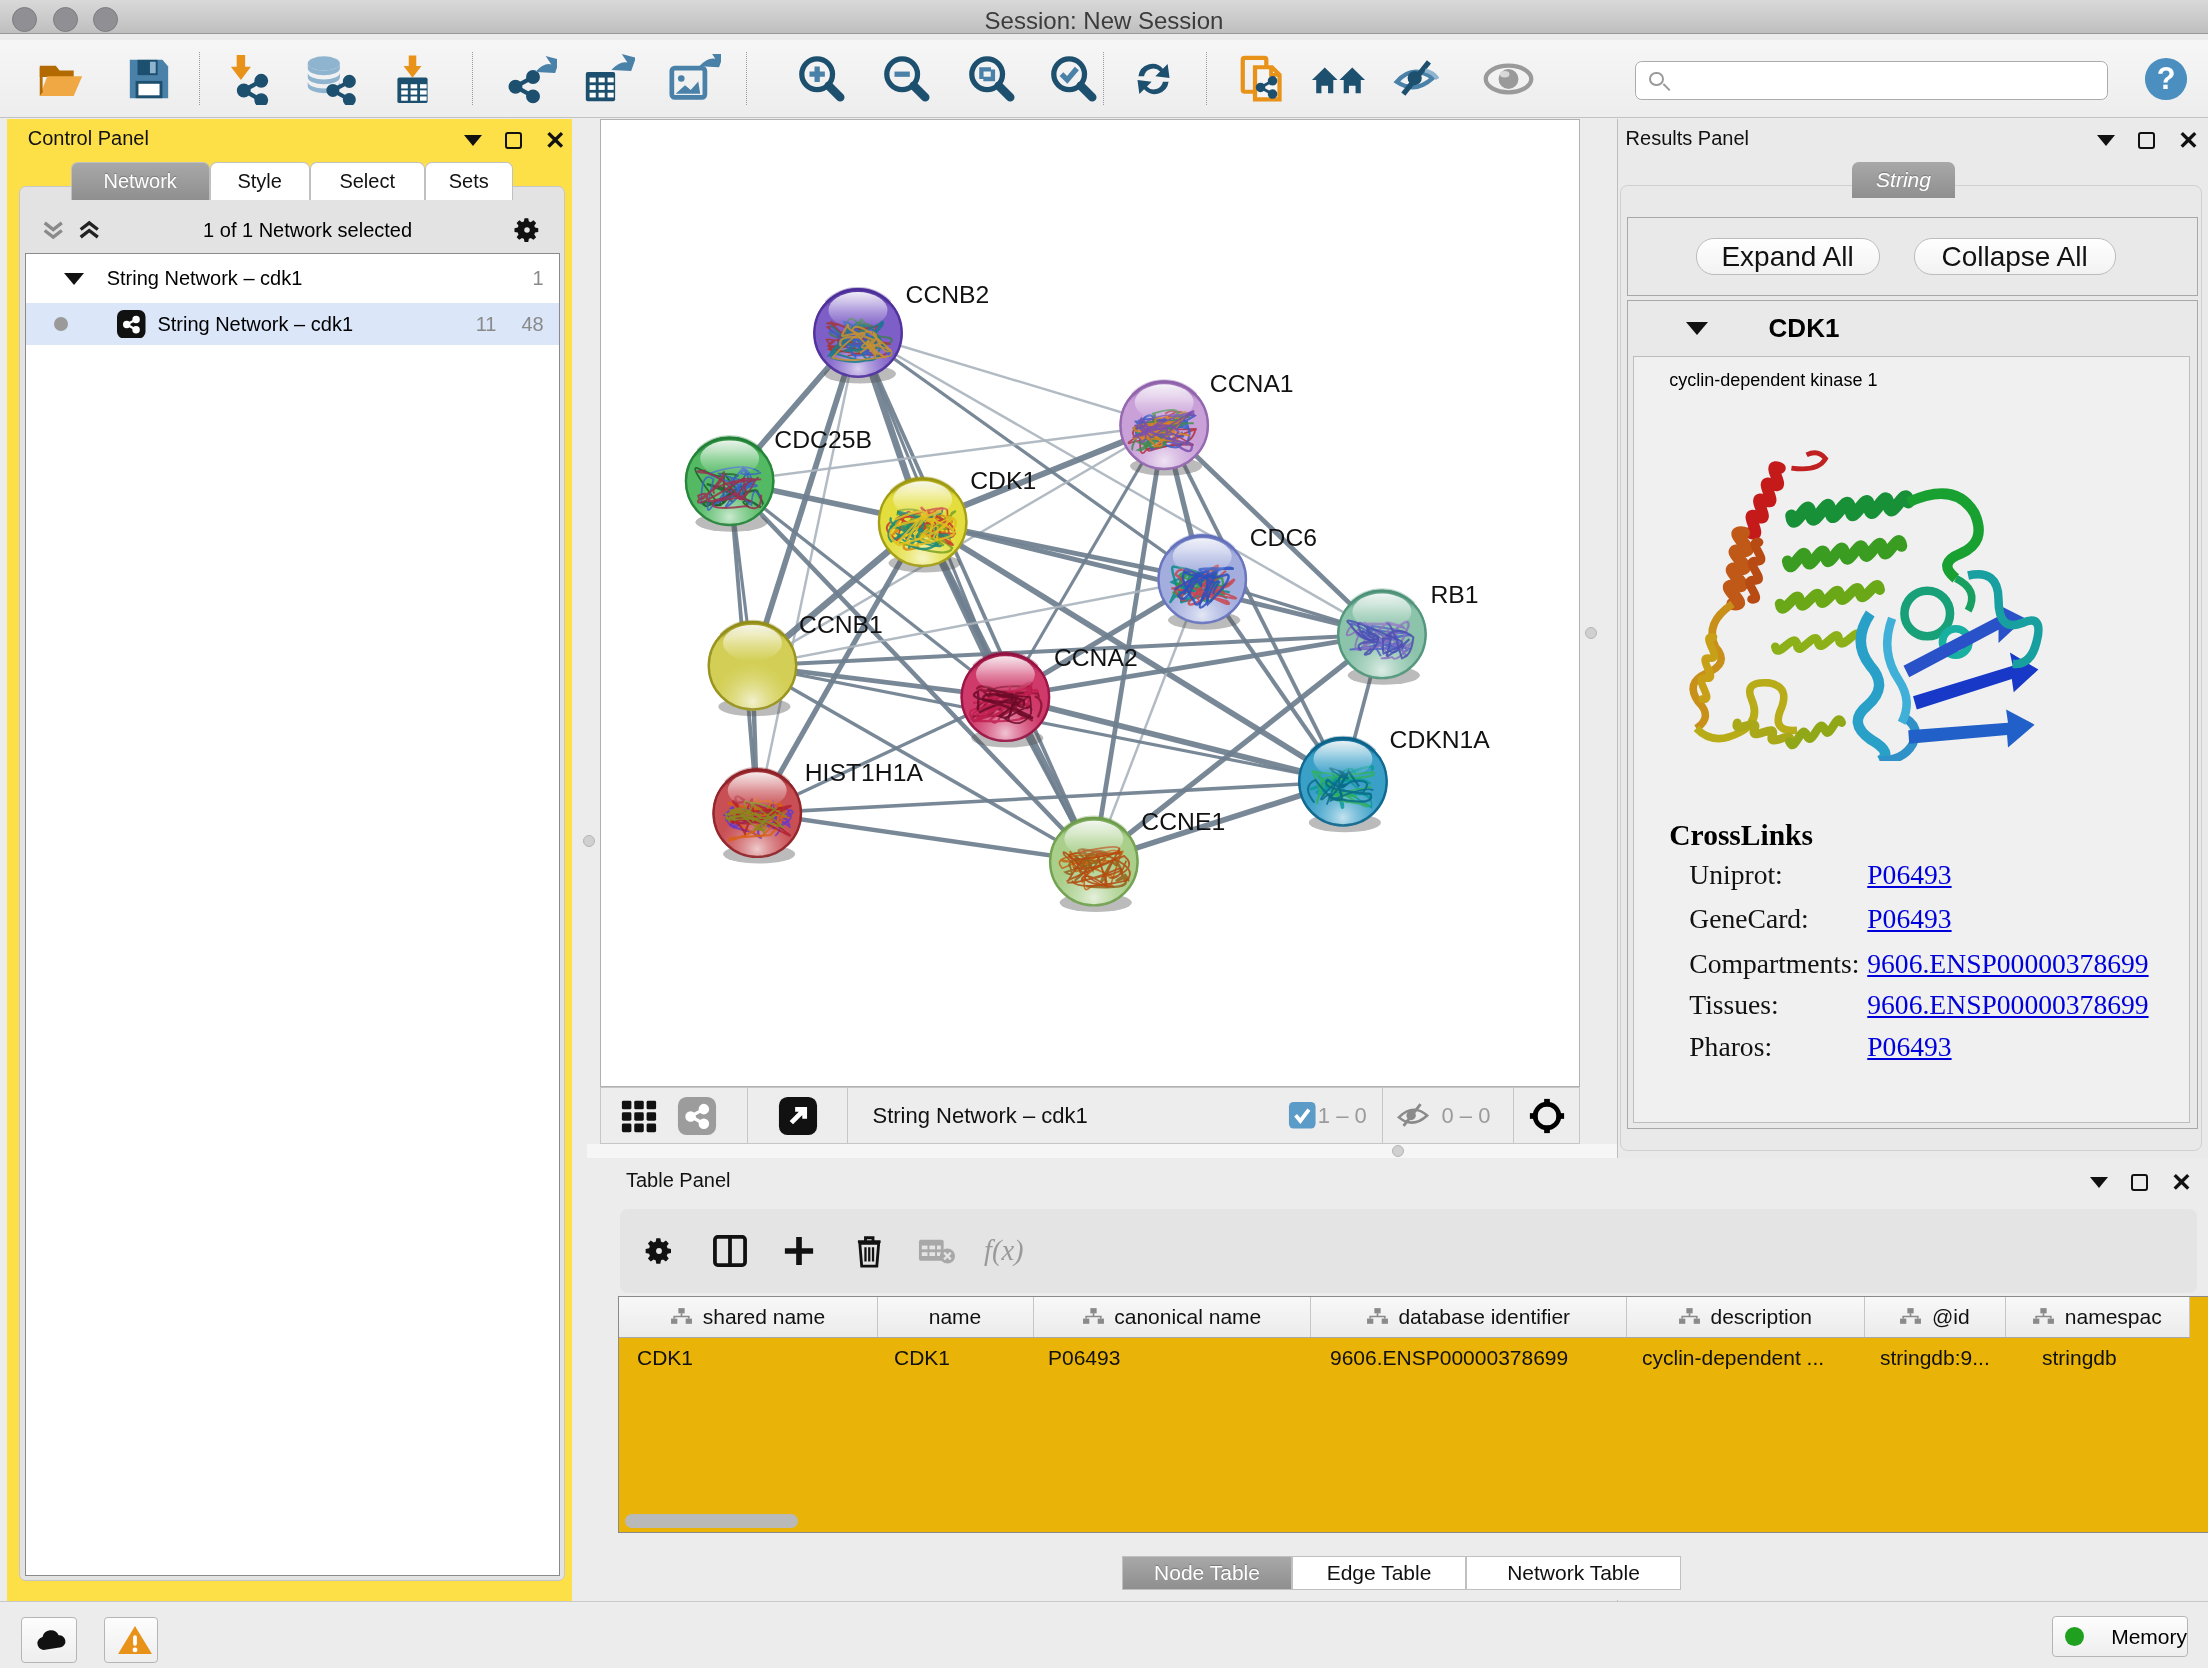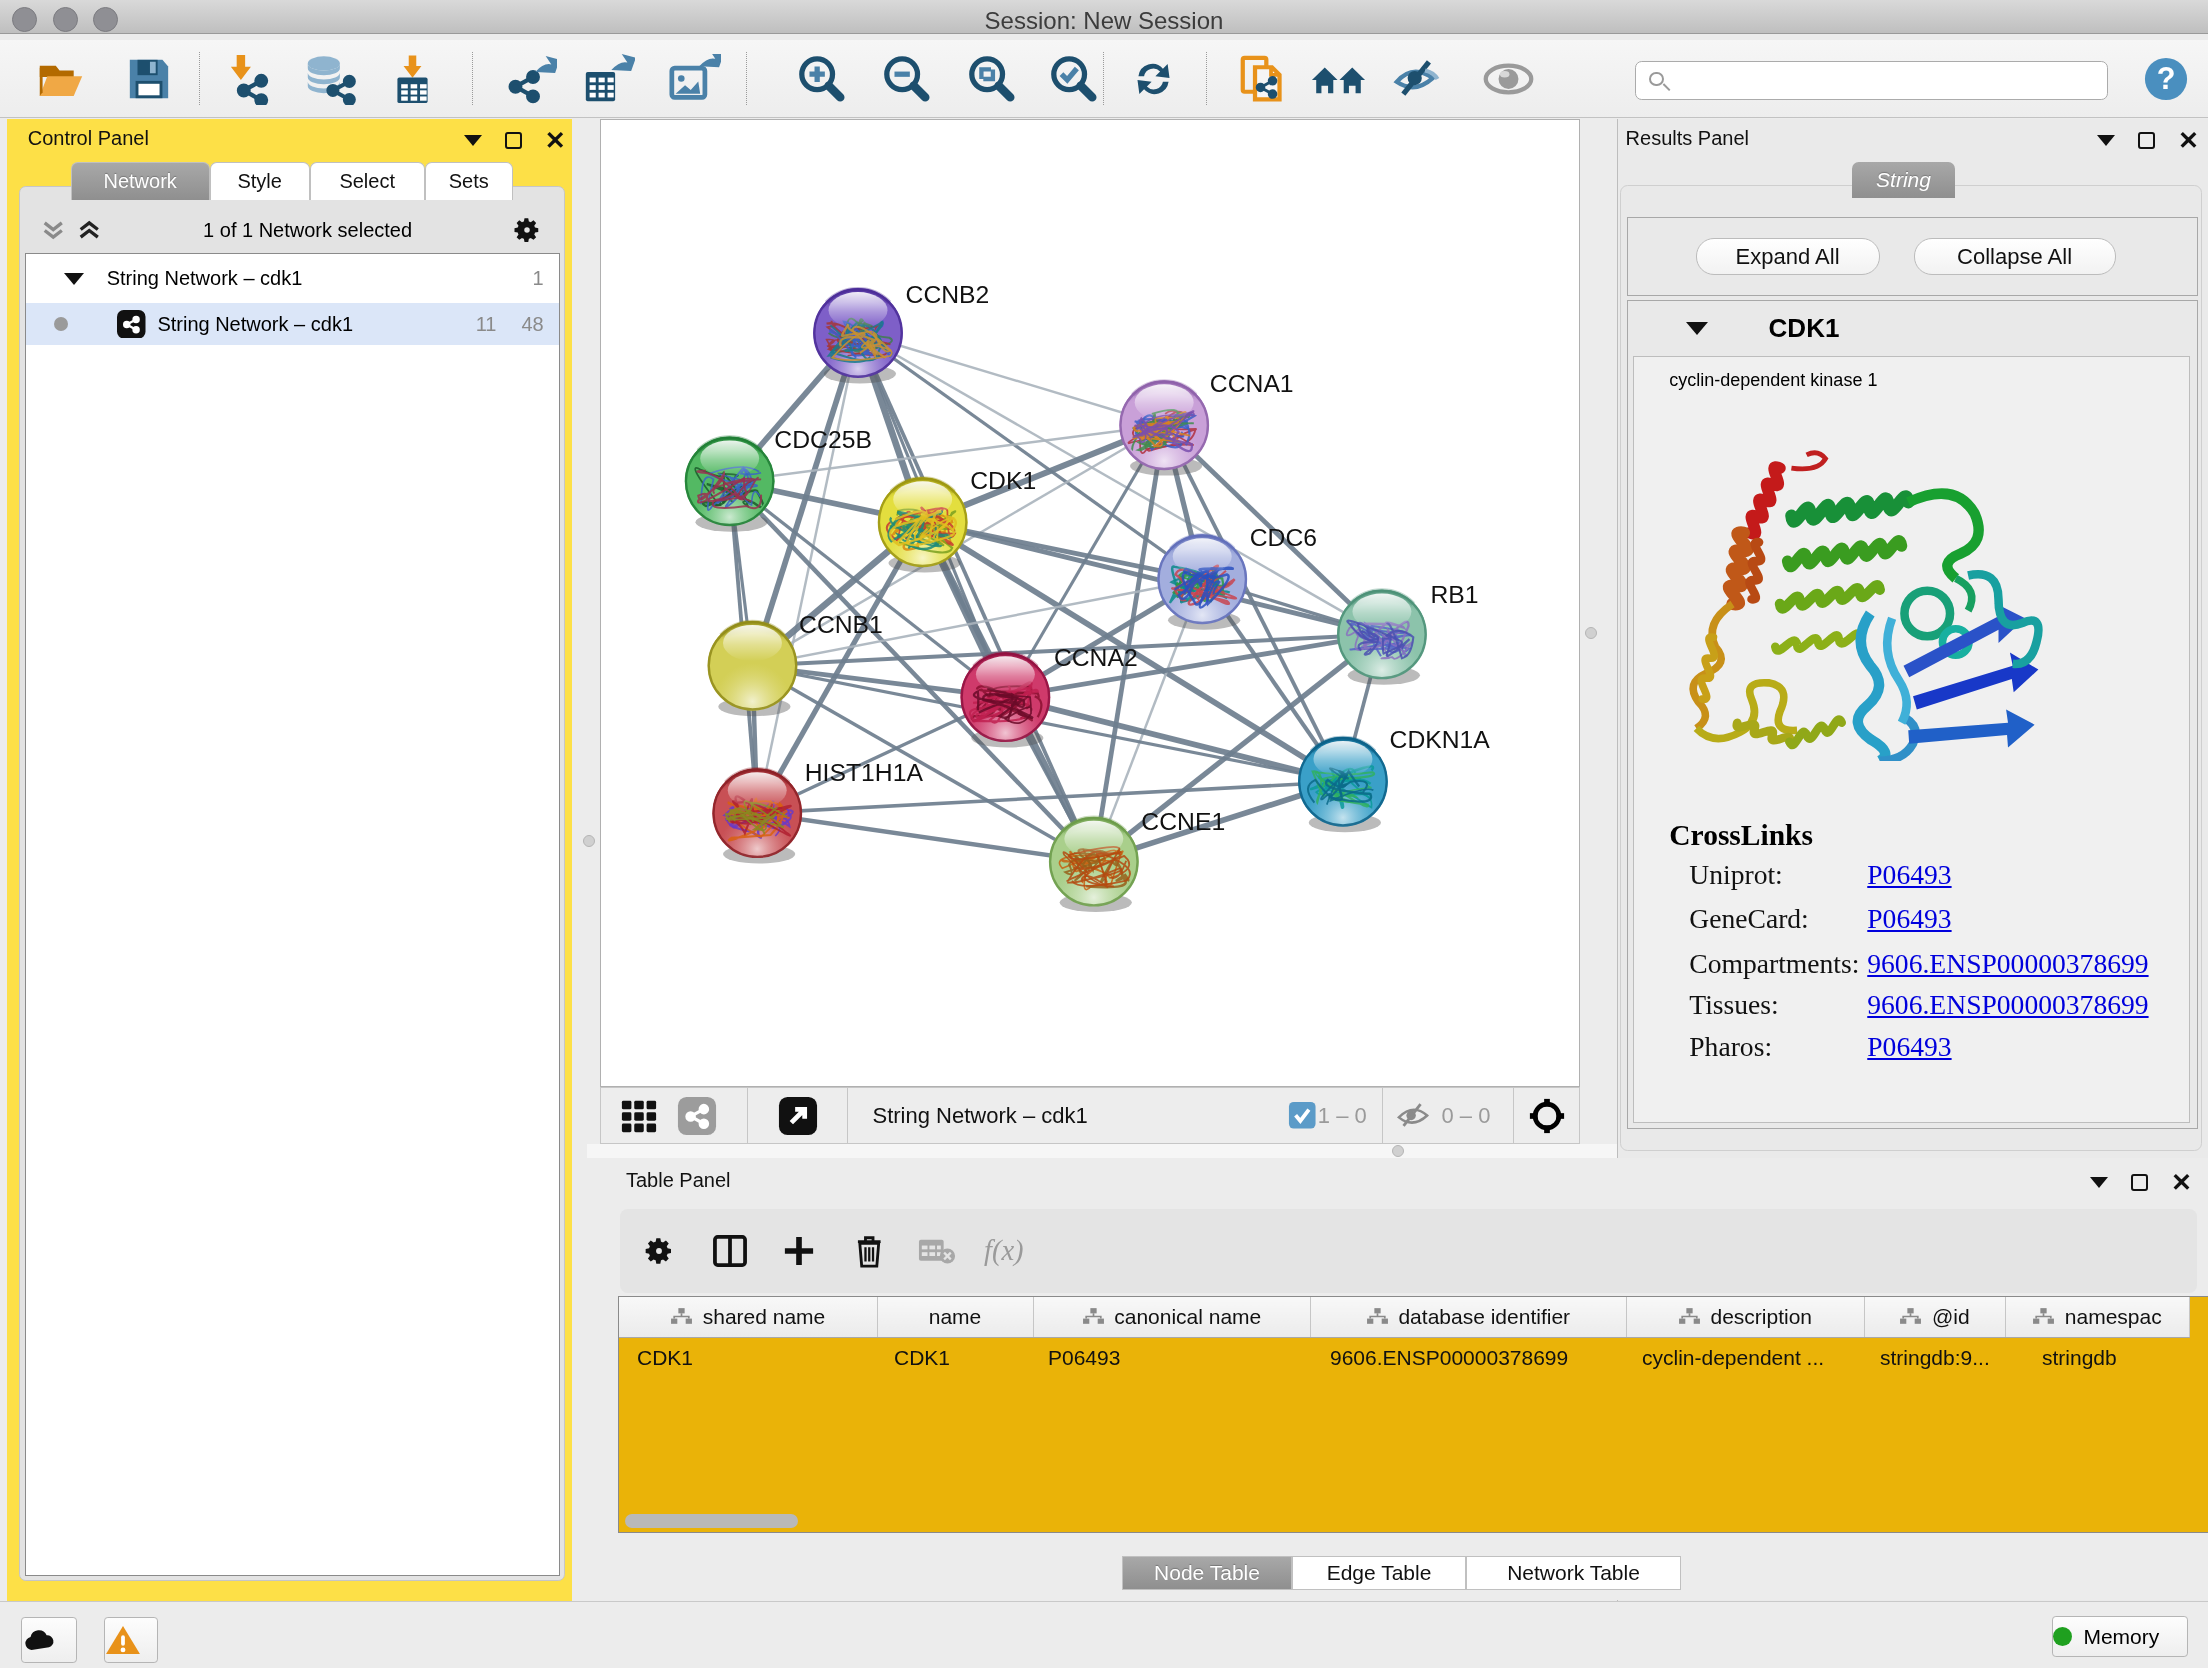--- a/index.html
+++ b/index.html
@@ -30,42 +30,42 @@
 #net { position:absolute; left:600px; top:119px; width:980px; height:968px; background:#fff; border:1px solid #b0b0b0; }
 #netbar { position:absolute; left:600px; top:1087px; width:980px; height:57px; background:#ededed; border:1px solid #c6c6c6; display:flex; align-items:center; }
 .nbsep { width:0; height:55px; border-left:1px solid #c6c6c6; }
 #netdrag { position:absolute; left:587px; top:1144px; width:1622px; height:14.3px; background:#f6f6f6; }
 .gripc { width:12.4px; height:12.4px; border-radius:50%; background:#d0d0d0; border:1px solid #b5b5b5; }
 
 #rp { position:absolute; left:1617px; top:119px; width:592px; height:1482px; background:#eaeaea; border-left:1px solid #bdbdbd; }
 #rp .stringtab { position:absolute; left:234px; top:43px; width:103px; height:36px; border-radius:6.7px 6.7px 0 0; background:linear-gradient(#a8a8a8,#8f8f8f); color:#fff; font-size:21px; display:flex; align-items:center; justify-content:center; text-shadow:0 -1px 1px #777; z-index:2;font-style:italic;}
 #rp .obox { position:absolute; left:1.9px; top:66px; width:582px; height:966px; background:#e9e9e9; border:1px solid #cfcfcf; border-radius:7.6px; }
 #rp .bbox { position:absolute; left:5.7px; top:31px; width:571px; height:79px; border:1px solid #a8a8a8; }
-.btn { position:absolute; background:linear-gradient(#ffffff,#f2f2f2); border:1px solid #bcbcbc; border-radius:18px; font-size:22px; color:#111; display:flex; align-items:center; justify-content:center; }
+.btn { position:absolute; background:linear-gradient(#ffffff,#f2f2f2); border:1px solid #bcbcbc; border-radius:18px; font-size:28px; color:#111; display:flex; align-items:center; justify-content:center; }
 #rp .mbox { position:absolute; left:5.7px; top:114px; width:571px; height:829px; border:1px solid #a8a8a8; }
 #rp .ibox { position:absolute; left:5.7px; top:55px; width:557px; height:767px; border:1px solid #bdbdbd; background:#f0f0f0; }
 .serif { font-family:"Liberation Serif", serif; }
 .clrow { position:absolute; display:flex; font-size:27.6px; }
 .clrow .lab { width:178px; color:#111; }
 .clrow a { color:#0000dd; text-decoration:underline; }
 
 #tp { position:absolute; left:587px; top:1158px; width:1622px; height:442px; background:#ececec; }
 #tp .tbox { position:absolute; left:33px; top:51px; width:1577px; height:84px; background:#e4e4e4; border-radius:7.6px; display:flex; align-items:center; }
 #tp table { border-collapse:collapse; table-layout:fixed; width:1568px; font-size:21px; }
 #tp .twrap { position:absolute; left:31px; top:138px; width:1786px; height:237px; background:#eab308; border:1px solid #8a8a8a; }
 #tp th { height:40px; background:linear-gradient(#f8f8f8,#ebebeb); border-right:1px solid #c6c6c6; border-bottom:1px solid #a8a8a8; font-weight:normal; color:#111; }
 #tp td { height:41px; color:#111; text-align:left; }
 .thlab { display:flex; align-items:center; justify-content:center; gap:9.5px; }
 .scrollthumb { position:absolute; left:5.7px; bottom:3.8px; width:173px; height:14.3px; background:#b9b9b9; border-radius:7.6px; }
 .bottabs { position:absolute; left:535px; top:398px; display:flex; }
 .btab { height:34px; border:1px solid #c0c0c0; background:#fff; color:#111; font-size:21px; display:flex; align-items:center; justify-content:center; }
 .btab.sel { background:linear-gradient(#a8a8a8,#8f8f8f); color:#fff; text-shadow:0 -1px 1px #777; }
 
 #sb { position:absolute; left:0; top:1601px; width:2208px; height:68px; background:#ececec; border-top:1px solid #c9c9c9; }
-.sbtn { position:absolute; background:linear-gradient(#fdfdfd,#eeeeee); border:1px solid #b5b5b5; border-radius:3.8px; display:flex; align-items:center; justify-content:flex-start; }
+.sbtn { position:absolute; background:linear-gradient(#fdfdfd,#eeeeee); border:1px solid #b5b5b5; border-radius:3.8px; display:flex; align-items:center; justify-content:space-between;padding-left:12px; }
 </style></head><body>
 <div class="titlebar">
   <div class="tl" style="left:12.4px"></div>
     <div class="tl" style="left:53px"></div>
     <div class="tl" style="left:93px"></div>
   <div class="title">Session: New Session</div>
 </div>
 <div class="toolbar">
     <div class="ti" style="left:36px">
       <svg width="49" height="46" viewBox="0 0 52 48" xmlns="http://www.w3.org/2000/svg">

